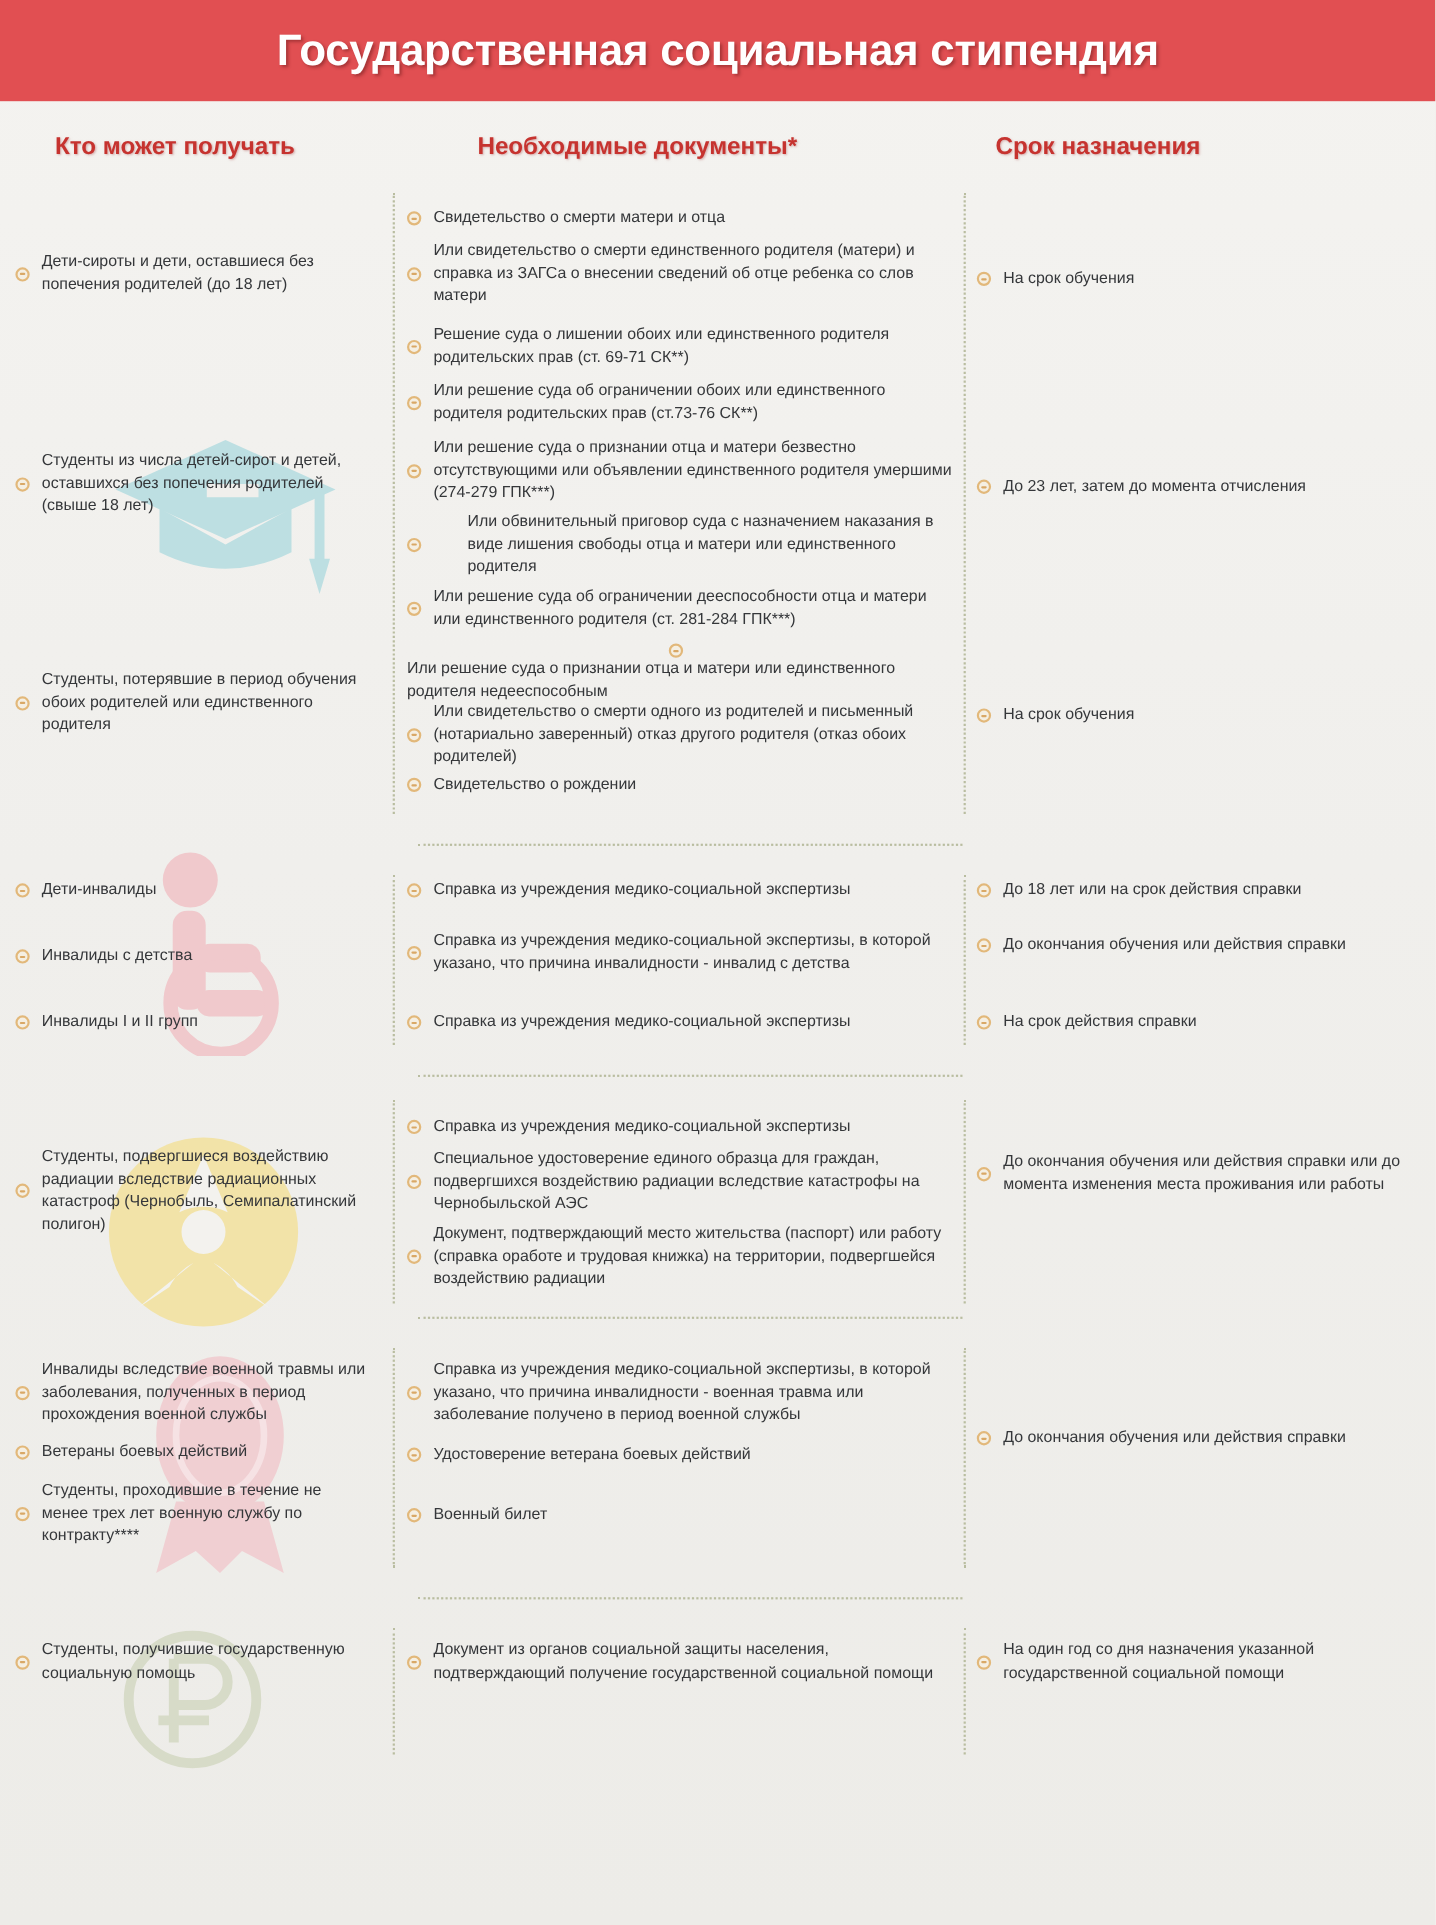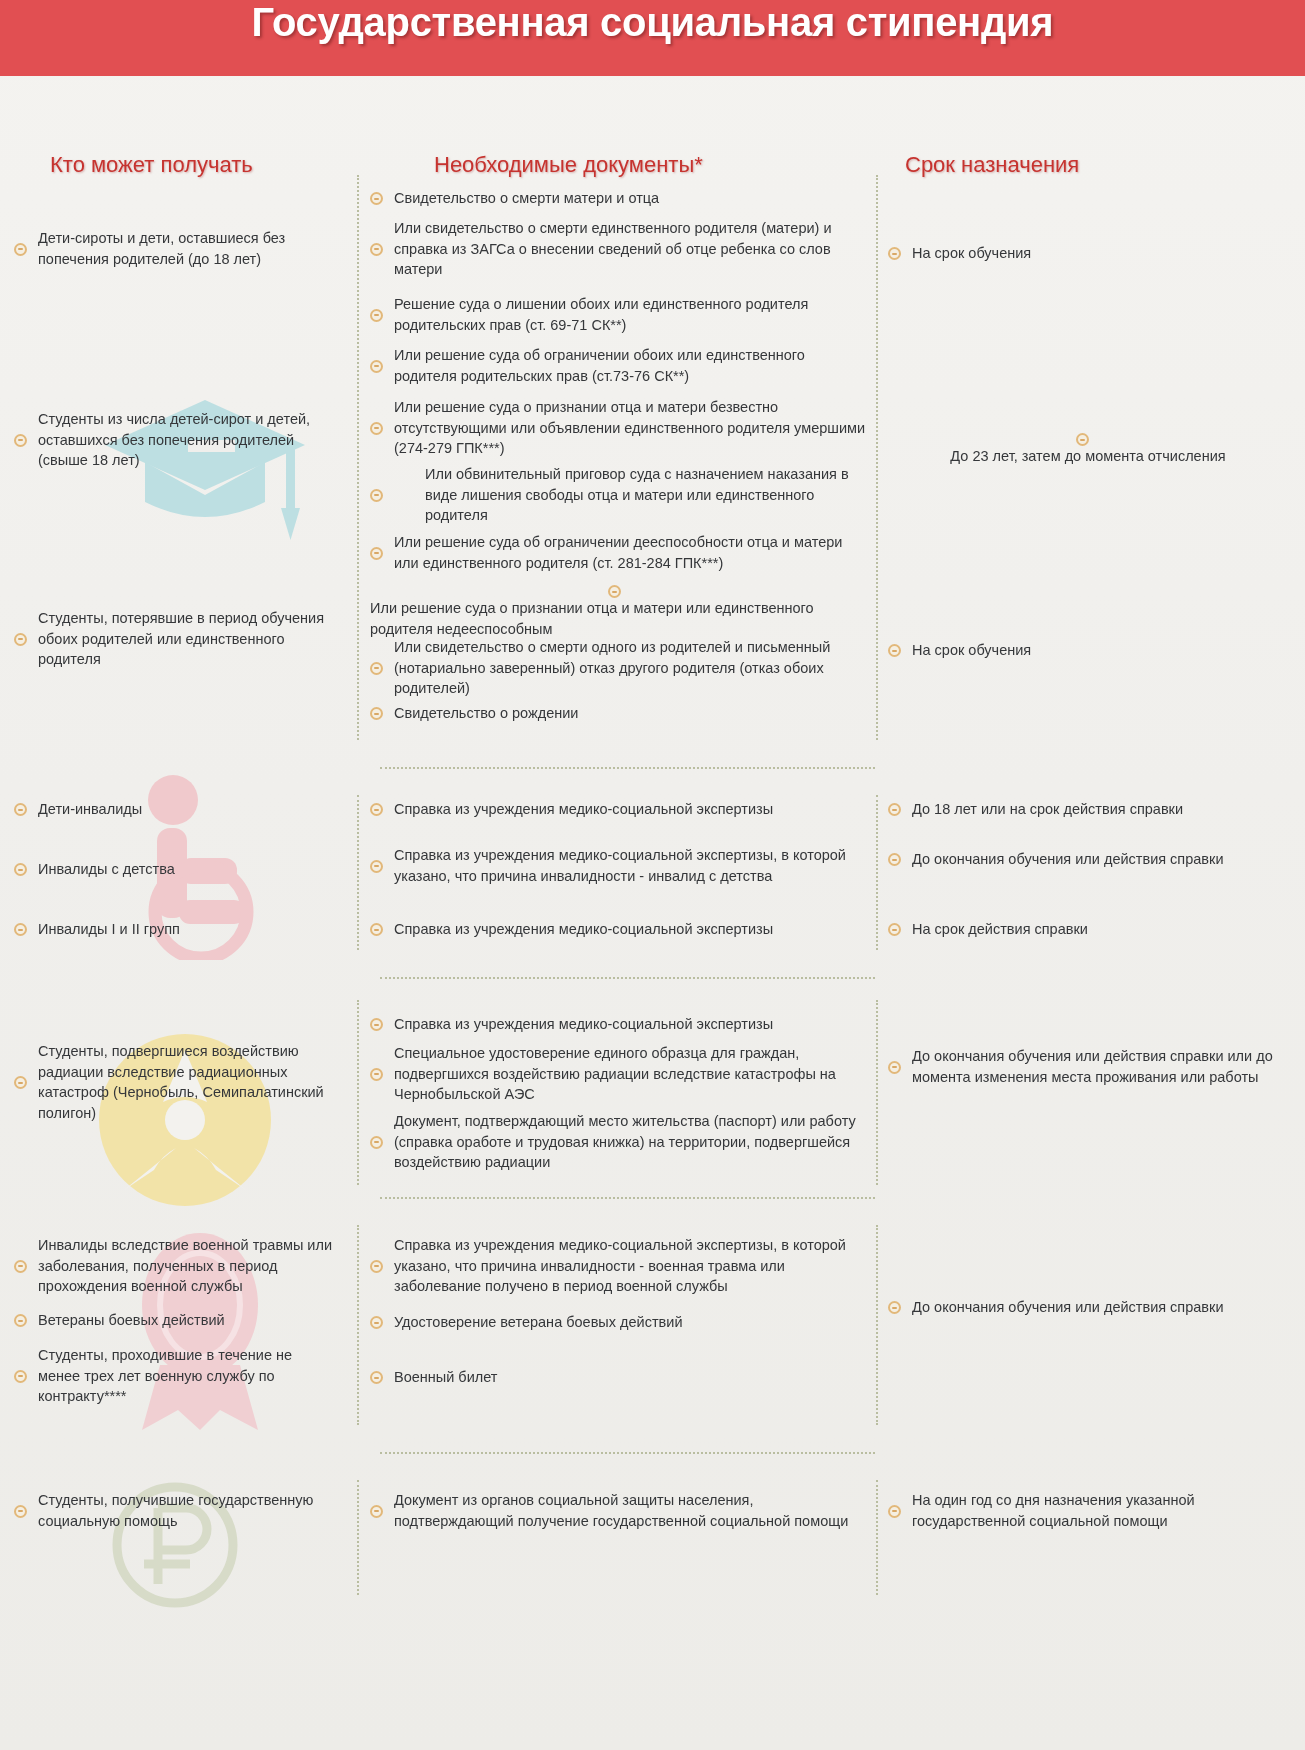--- a/index.html
+++ b/index.html
@@ -17,23 +17,24 @@
     width: 1305px;
     height: 1750px;
     background: linear-gradient(180deg, #f4f3f0 0%, #f0efec 45%, #edece8 100%);
   }
 
   
   .banner {
     position: absolute;
     left: 0; top: 0;
     width: 1305px;
-    height: 76px;
+    height: 92px;
     background: #e14f52;
     display: flex;
+    align-items: center;
     justify-content: center;
   }
   .banner-title {
     color: #ffffff;
     font-size: 40px;
     font-weight: bold;
     letter-spacing: -0.3px;
     text-shadow: 2px 2px 3px rgba(90,20,20,0.45);
     white-space: nowrap;
   }
@@ -42,24 +43,23 @@
   .col-headings {
     position: absolute;
     left: 0; top: 120px;
     width: 1305px;
     height: 40px;
   }
   .col-head {
     position: absolute;
     color: #c6332f;
     font-size: 22px;
-    font-weight: normal;
+    font-weight: bold;
     text-shadow: 1px 1px 2px rgba(190,120,120,0.55);
     white-space: nowrap;
-    margin-top: 32px;
   }
   .col-head.h1 { left: 50px;  top: 0; }
   .col-head.h2 { left: 434px; top: 0; }
   .col-head.h3 { left: 905px; top: 0; }
 
   
   .wm { position: absolute; pointer-events: none; z-index: 0; }
 
   .wm-cap { left: 100px; top: 390px; width: 210px; height: 160px; }
   .wm-wheel { left: 105px; top: 770px; width: 190px; height: 190px; }
@@ -247,21 +247,21 @@
   </div>
   <div class="item col-b" style="top:703px;">
     <span class="bullet"></span>
     <span class="itext">Свидетельство о рождении</span>
   </div>
 
   <div class="item col-c" style="top:243px;">
     <span class="bullet"></span>
     <span class="itext">На срок обучения</span>
   </div>
-  <div class="item col-c" style="top:432px;flex-direction:column;">
+  <div class="item col-c" style="top:432px;">
     <span class="bullet"></span>
     <span class="itext">До 23 лет, затем до момента отчисления</span>
   </div>
   <div class="item col-c" style="top:640px;">
     <span class="bullet"></span>
     <span class="itext">На срок обучения</span>
   </div>
 
   <div class="item col-a" style="top:799px;">
     <span class="bullet"></span>

